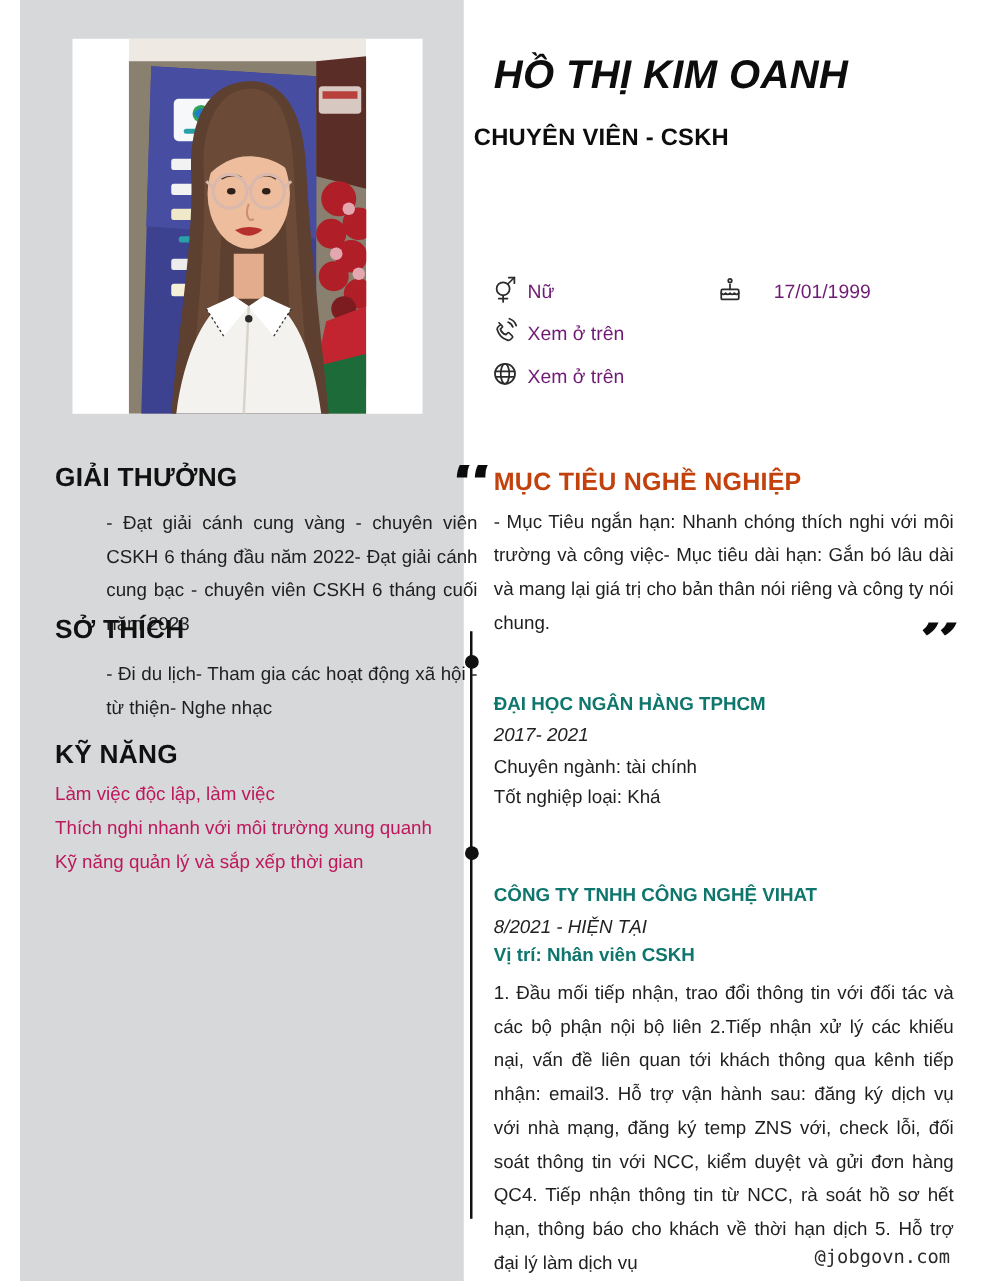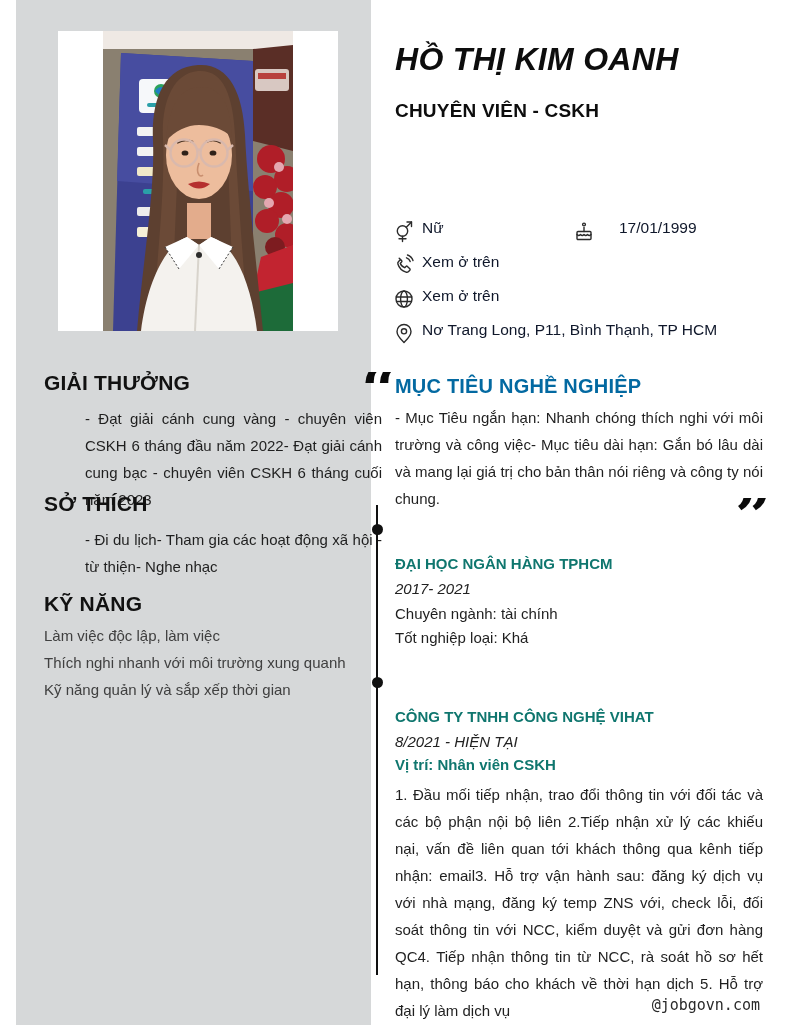--- a/index.html
+++ b/index.html
@@ -21,49 +21,49 @@
 
   .side-title {
     position:absolute; left:28px; font-size:21px; font-weight:bold; color:#111;
     letter-spacing:0.2px;
   }
   .side-par {
     position:absolute; left:28px; width:297px; font-size:15px; line-height:27px;
     color:#1f1f1f; text-align:justify;margin-left:41px;
   }
   .side-line {
-    position:absolute; left:28px; width:300px; font-size:15px; color:#404040;
+    position:absolute; left:28px; width:300px; font-size:15px; color:#be185d;
     white-space:nowrap;
   }
 
   .name {
     position:absolute; left:395px; top:41px; font-size:32px; font-weight:bold;
     color:#0d0d0d; letter-spacing:0.3px; white-space:nowrap;font-style:italic;
   }
   .job-title {
-    position:absolute; left:395px; top:100px; font-size:19px; font-weight:bold;
+    position:absolute; left:379px; top:100px; font-size:19px; font-weight:bold;
     color:#0d0d0d; letter-spacing:0.2px; white-space:nowrap;
   }
 
   .contact-row {
-    position:absolute; display:flex; align-items:flex-start; gap:7px;
-    font-size:15.5px; color:#0f172a; white-space:nowrap;
+    position:absolute; display:flex; align-items:flex-end; gap:7px;
+    font-size:15.5px; color:#701a75; white-space:nowrap;
   }
   .contact-row .cicon { display:flex; align-items:center; }
 
   .open-quote, .close-quote {
     position:absolute; font-family:"DejaVu Serif","Liberation Serif",serif;
     font-weight:bold; color:#0b0b0b; font-size:64px; line-height:0.55;
     letter-spacing:-3px;
   }
   .open-quote { left:361px; top:372px; height:30px; overflow:hidden; }
   .close-quote { left:735px; top:498px; height:28px; overflow:hidden; }
 
   .r-title {
-    position:absolute; left:395px; font-size:20px; font-weight:bold; color:#0369a1;
+    position:absolute; left:395px; font-size:20px; font-weight:bold; color:#c2410c;
     letter-spacing:0.2px; white-space:nowrap;text-align:right;
   }
   .r-par {
     position:absolute; left:395px; width:368px; font-size:15px; line-height:27px;
     color:#1f1f1f; text-align:justify;
   }
   .r-sub   { position:absolute; left:395px; font-size:15px; font-weight:bold; color:#0f766e; white-space:nowrap; }
   .r-italic{ position:absolute; left:395px; font-size:15px; font-style:italic; color:#222; white-space:nowrap; }
   .r-line  { position:absolute; left:395px; font-size:15px; color:#1f1f1f; white-space:nowrap; }
 
@@ -225,29 +225,20 @@
       <svg class="icon-svg" width="22" height="24" viewBox="0 0 22 24">
         <circle cx="11" cy="12" r="8"></circle>
         <ellipse cx="11" cy="12" rx="3.4" ry="8"></ellipse>
         <path d="M3.4 10 L18.6 10"></path>
           <path d="M3.6 14.5 L18.4 14.5"></path>
       </svg>
     </span>
     <span>Xem ở trên</span>
   </div>
 
-  <div class="contact-row" style="left:393px; top:321px;">
-    <span class="cicon">
-      <svg class="icon-svg" width="22" height="24" viewBox="0 0 22 24">
-        <path d="M11 3.5 a7 7 0 0 1 7 7 c0 4.5 -4.5 8.5 -7 11 c-2.5 -2.5 -7 -6.5 -7 -11 a7 7 0 0 1 7 -7 Z"></path>
-        <circle cx="11" cy="10.3" r="2.6"></circle>
-      </svg>
-    </span>
-    <span>Nơ Trang Long, P11, Bình Thạnh, TP HCM</span>
-  </div>
 
   <div class="open-quote">“</div>
   <div class="r-title" style="top:375px">MỤC TIÊU NGHỀ NGHIỆP</div>
   <div class="r-par" style="top:404px">- Mục Tiêu ngắn hạn: Nhanh chóng thích nghi với môi trường và công việc- Mục tiêu dài hạn: Gắn bó lâu dài và mang lại giá trị cho bản thân nói riêng và công ty nói chung.</div>
   <div class="close-quote">”</div>
 
   <div class="timeline"></div>
   <div class="t-dot d1"></div>
   <div class="t-dot d2"></div>
 

